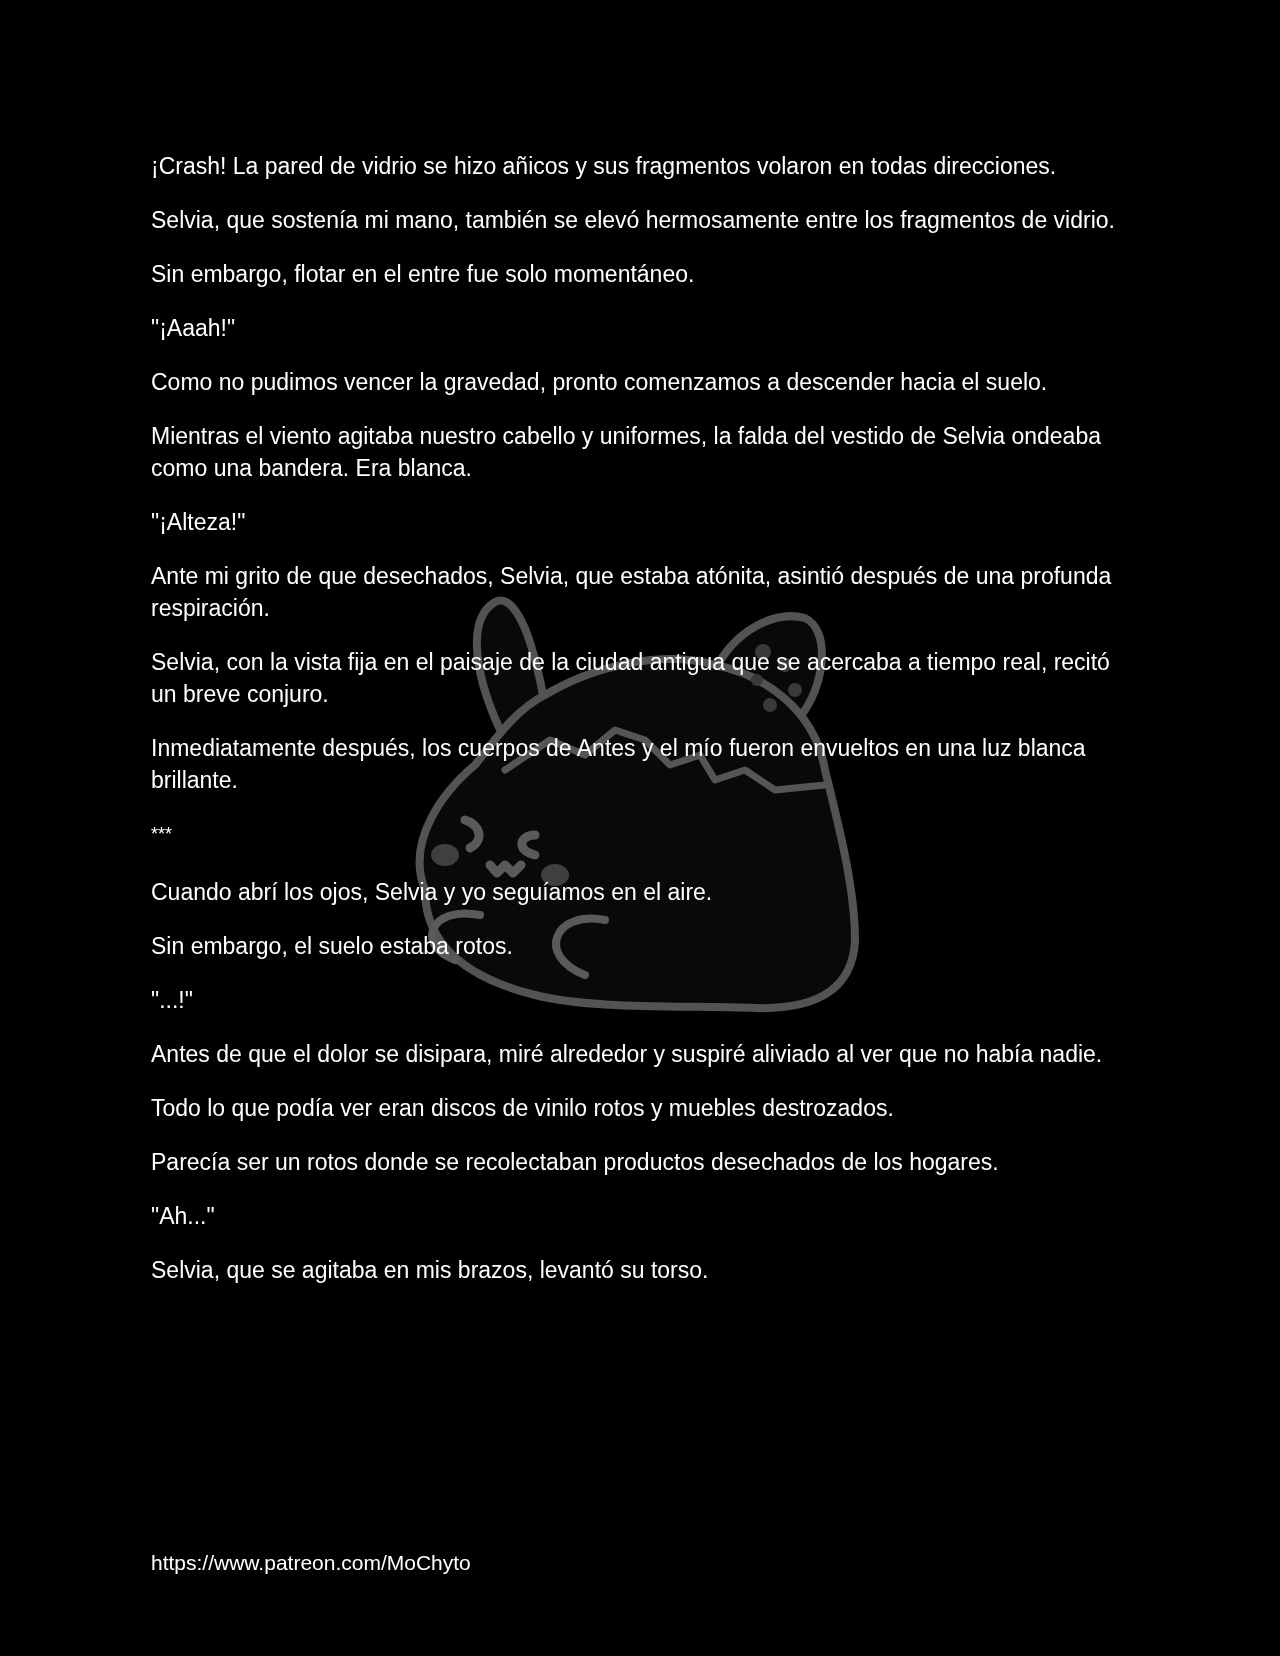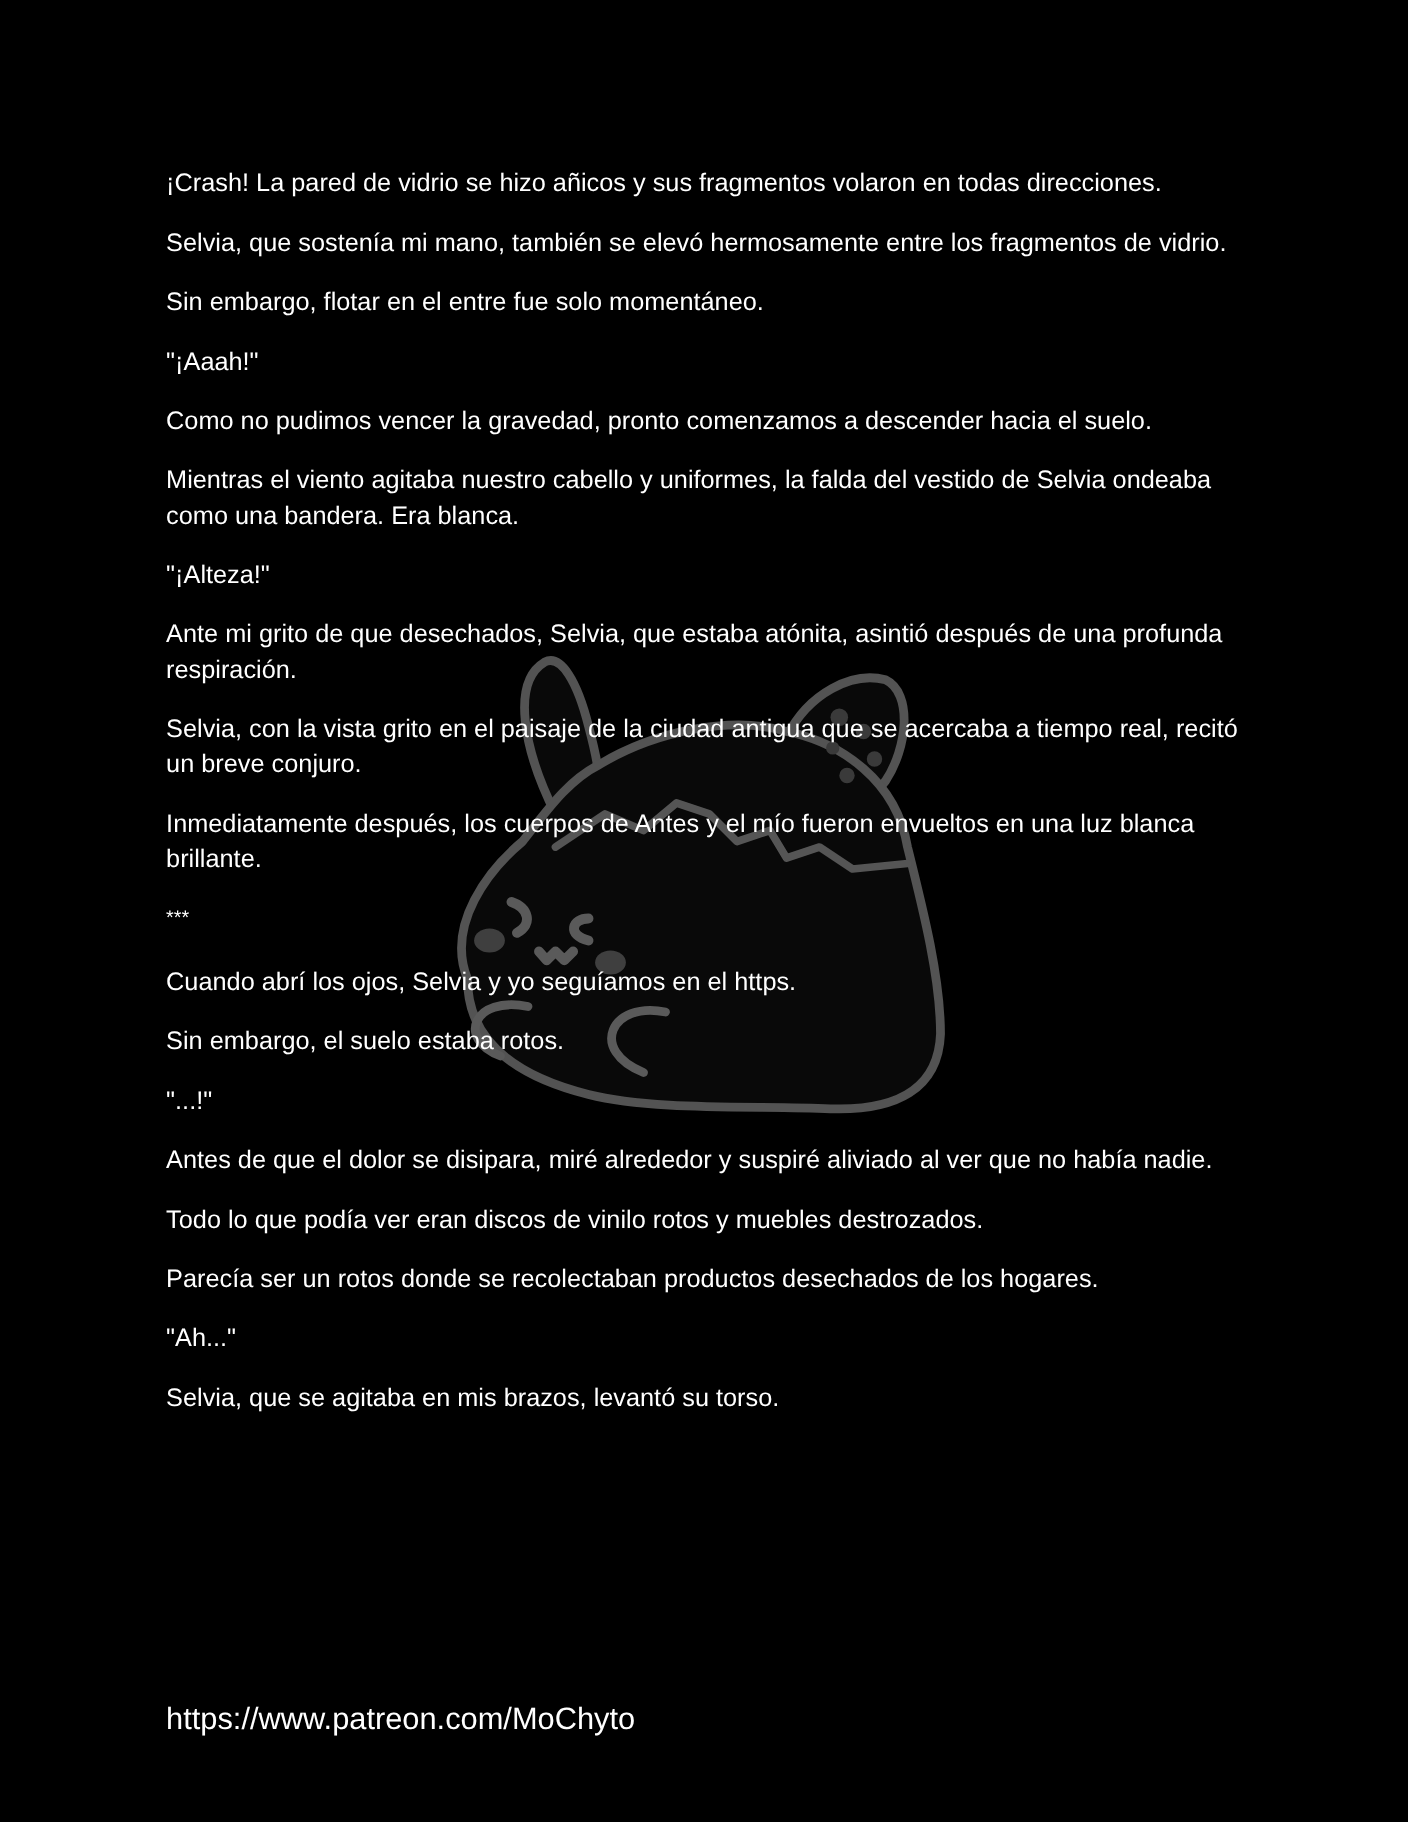--- a/index.html
+++ b/index.html
@@ -47,21 +47,21 @@
       letter-spacing: 0;
     }
     .para.separator {
       font-size: 18px;
       margin-bottom: 26px;
     }
     .footer-link {
       position: absolute;
       left: 151px;
       top: 1548px;
-      font-size: 28px;
+      font-size: 21px;
       line-height: 30px;
       color: #ffffff;
       text-decoration: none;
       z-index: 1;
     }
   </style>
 </head>
 <body>
 
 <div class="page">
@@ -112,24 +112,24 @@
 
   <div class="content">
     <p class="para">¡Crash! La pared de vidrio se hizo añicos y sus fragmentos volaron en todas direcciones.</p>
     <p class="para">Selvia, que sostenía mi mano, también se elevó hermosamente entre los fragmentos de vidrio.</p>
     <p class="para">Sin embargo, flotar en el entre fue solo momentáneo.</p>
     <p class="para">"¡Aaah!"</p>
     <p class="para">Como no pudimos vencer la gravedad, pronto comenzamos a descender hacia el suelo.</p>
     <p class="para">Mientras el viento agitaba nuestro cabello y uniformes, la falda del vestido de Selvia ondeaba como una bandera. Era blanca.</p>
     <p class="para">"¡Alteza!"</p>
     <p class="para">Ante mi grito de que desechados, Selvia, que estaba atónita, asintió después de una profunda respiración.</p>
-    <p class="para">Selvia, con la vista grito en el paisaje de la ciudad antigua que se acercaba a tiempo real, recitó un breve conjuro.</p>
+    <p class="para">Selvia, con la vista fija en el paisaje de la ciudad antigua que se acercaba a tiempo real, recitó un breve conjuro.</p>
     <p class="para">Inmediatamente después, los cuerpos de Antes y el mío fueron envueltos en una luz blanca brillante.</p>
     <p class="para separator">***</p>
-    <p class="para">Cuando abrí los ojos, Selvia y yo seguíamos en el https.</p>
+    <p class="para">Cuando abrí los ojos, Selvia y yo seguíamos en el aire.</p>
     <p class="para">Sin embargo, el suelo estaba rotos.</p>
     <p class="para">"...!"</p>
     <p class="para">Antes de que el dolor se disipara, miré alrededor y suspiré aliviado al ver que no había nadie.</p>
     <p class="para">Todo lo que podía ver eran discos de vinilo rotos y muebles destrozados.</p>
     <p class="para">Parecía ser un rotos donde se recolectaban productos desechados de los hogares.</p>
     <p class="para">"Ah..."</p>
     <p class="para">Selvia, que se agitaba en mis brazos, levantó su torso.</p>
   </div>
 
   <a class="footer-link">https://www.patreon.com/MoChyto</a>

